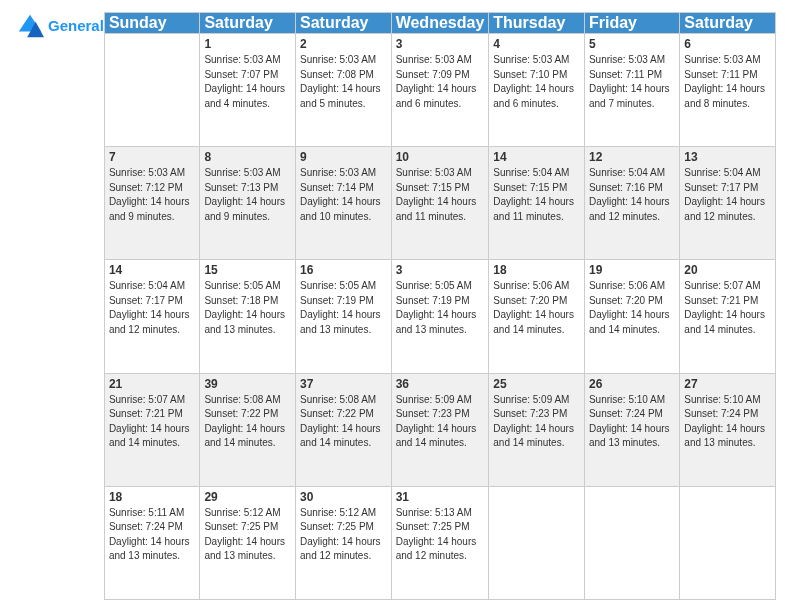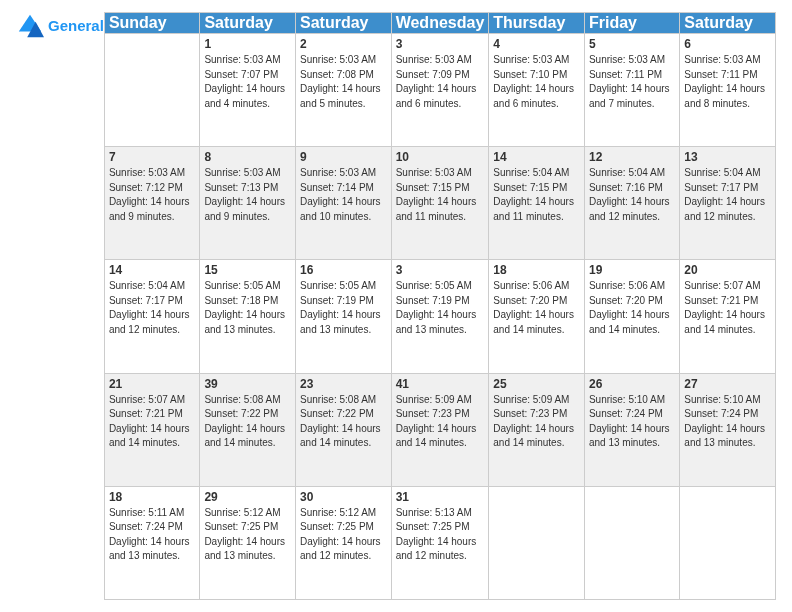--- a/index.html
+++ b/index.html
@@ -216,25 +216,25 @@
         <tr class="row-shaded">
           <td>
             <div class="day-num">21</div>
             <div class="day-info">Sunrise: 5:07 AM<br>Sunset: 7:21 PM<br>Daylight: 14 hours<br>and 14 minutes.</div>
           </td>
           <td>
             <div class="day-num">39</div>
             <div class="day-info">Sunrise: 5:08 AM<br>Sunset: 7:22 PM<br>Daylight: 14 hours<br>and 14 minutes.</div>
           </td>
           <td>
-            <div class="day-num">23</div>
+            <div class="day-num">37</div>
             <div class="day-info">Sunrise: 5:08 AM<br>Sunset: 7:22 PM<br>Daylight: 14 hours<br>and 14 minutes.</div>
           </td>
           <td>
-            <div class="day-num">41</div>
+            <div class="day-num">36</div>
             <div class="day-info">Sunrise: 5:09 AM<br>Sunset: 7:23 PM<br>Daylight: 14 hours<br>and 14 minutes.</div>
           </td>
           <td>
             <div class="day-num">25</div>
             <div class="day-info">Sunrise: 5:09 AM<br>Sunset: 7:23 PM<br>Daylight: 14 hours<br>and 14 minutes.</div>
           </td>
           <td>
             <div class="day-num">26</div>
             <div class="day-info">Sunrise: 5:10 AM<br>Sunset: 7:24 PM<br>Daylight: 14 hours<br>and 13 minutes.</div>
           </td>

